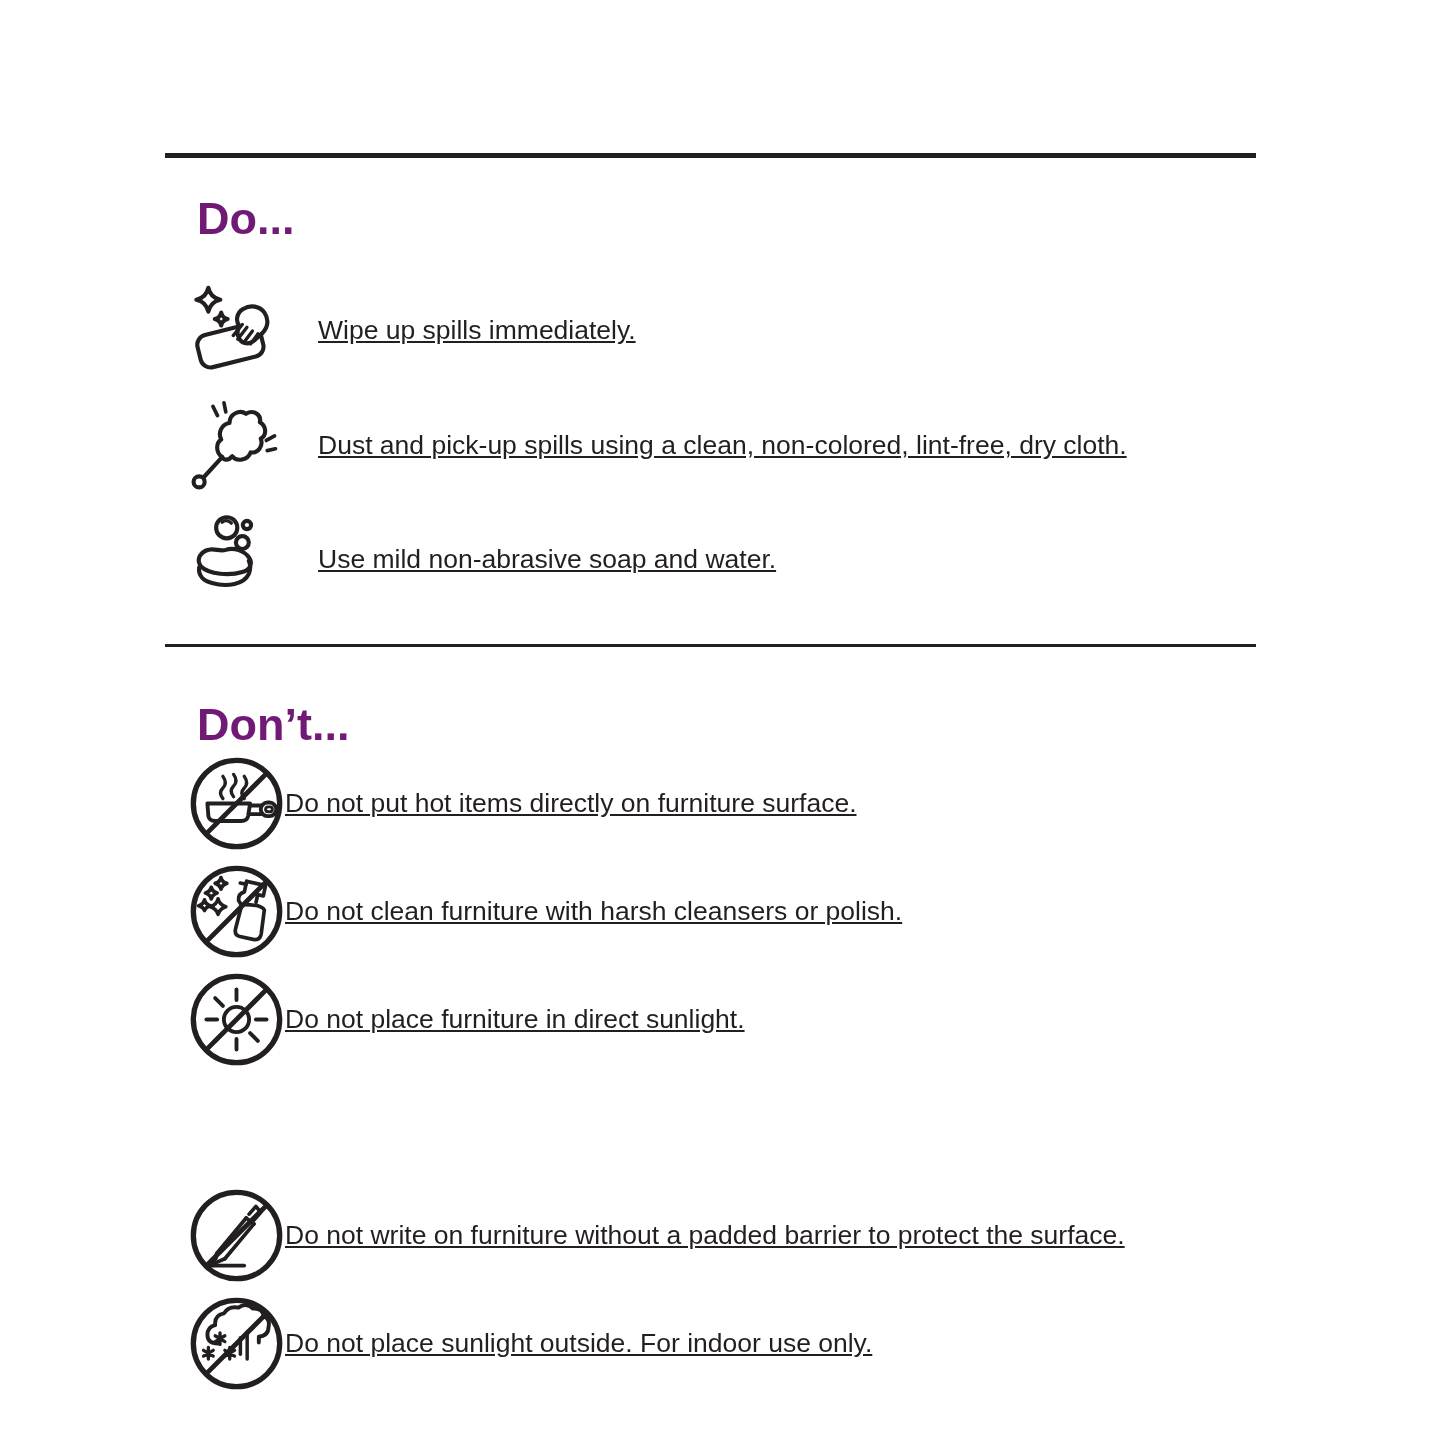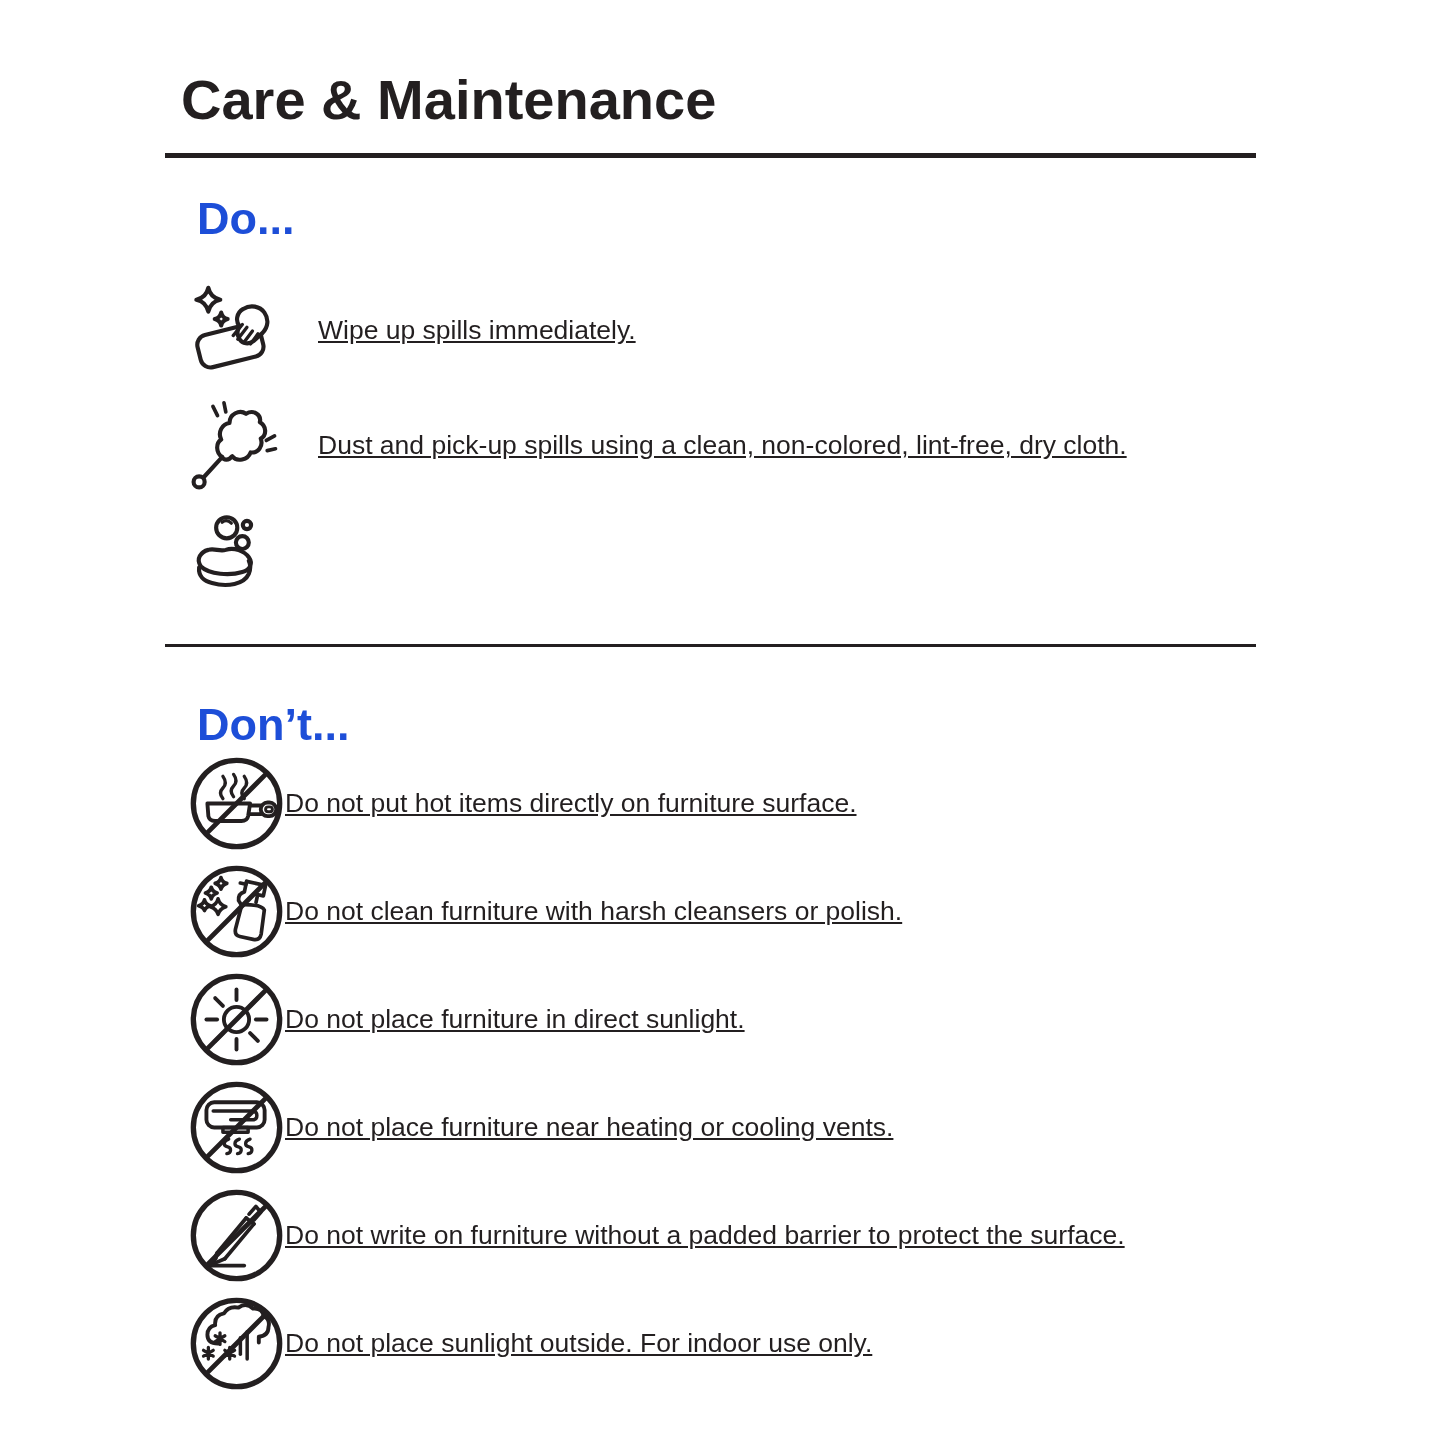--- a/index.html
+++ b/index.html
@@ -13,40 +13,39 @@
   }
   .title{
     position:absolute;left:181px;top:72px;margin:0;
     font-size:56px;font-weight:700;line-height:1;color:#231f20;
   }
   .rule{position:absolute;left:165px;width:1091px;background:#231f20;}
   .rule-thick{top:153px;height:5px;}
   .rule-thin{top:644px;height:3px;}
   .section-heading{
     position:absolute;left:197px;margin:0;
-    font-size:45px;font-weight:700;line-height:1;color:#1d4ed8;
+    font-size:45px;font-weight:700;line-height:1;color:#701a75;
   }
   .h-do{top:196px;}
   .h-dont{top:702px;}
   .row{position:absolute;display:flex;align-items:center;text-decoration:underline;}
   .row-do{left:189px;height:94px;gap:37px;}
   .row-dont{left:188px;height:97px;}
   .row .icon{flex:0 0 auto;display:block;}
   .row .text{
     font-size:26.5px;line-height:1.25;white-space:nowrap;color:#231f20;
   }
   svg{display:block;}
   .ink{stroke:#231f20;fill:none;stroke-linecap:round;stroke-linejoin:round;}
 </style>
 </head>
 <body>
 
 <div class="page">
 
-  <h1 class="title">Care &amp; Maintenance</h1>
   <div class="rule rule-thick"></div>
 
   <h2 class="section-heading h-do">Do...</h2>
 
   <div class="row row-do" style="top:284px">
     <svg class="icon" width="92" height="92" viewBox="0 0 100 100">
       <g class="ink" stroke-width="4.5">
         <rect x="10" y="48" width="70" height="36" rx="11" transform="rotate(-14 45 66)"></rect>
         <path d="M21,3 Q23.3,13.7 34,16 Q23.3,18.3 21,29 Q18.7,18.3 8,16 Q18.7,13.7 21,3 Z"></path>
         <path d="M35,30 Q36.3,35.7 42,37 Q36.3,38.3 35,44 Q33.7,38.3 28,37 Q33.7,35.7 35,30 Z"></path>
@@ -79,20 +78,21 @@
     <svg class="icon" width="92" height="92" viewBox="0 0 100 100">
       <g class="ink" stroke-width="4.5">
         <circle cx="41" cy="15" r="11.5"></circle>
         <path d="M36,9 Q41,5 46,10" stroke-width="3.5"></path>
         <circle cx="63" cy="12" r="4.5"></circle>
         <circle cx="58" cy="31" r="7"></circle>
         <path d="M13,57 C7,49 13,41 21,39 C28,37 33,41 40,39 C49,36 60,40 65,47 C70,54 66,61 58,63 C45,67 22,66 13,57 Z"></path>
         <path d="M11,58 C10,67 16,73 25,75 C42,80 60,76 65,65 C67,60 67,55 65,51"></path>
       </g>
     </svg>
+    <div class="text">Use mild non-abrasive soap and water.</div>
   </div>
 
   <div class="rule rule-thin"></div>
 
   <h2 class="section-heading h-dont">Don’t...</h2>
 
   <div class="row row-dont" style="top:755px">
     <svg class="icon" width="97" height="97" viewBox="0 0 100 100">
       <g class="ink" stroke-width="4">
         <path d="M20,50 L64,50 L62,63 Q61,68 55,68 L28,68 Q22,68 21,63 Z"></path>
@@ -143,35 +143,20 @@
         <line x1="36" y1="64" x2="28" y2="72"></line>
         <line x1="50" y1="70" x2="50" y2="81"></line>
         <line x1="64" y1="64" x2="72" y2="72"></line>
         <circle cx="50" cy="50" r="44.5" stroke-width="5.5"></circle>
         <line x1="80" y1="20" x2="20" y2="80" stroke-width="5"></line>
       </g>
     </svg>
     <div class="text">Do not place furniture in direct sunlight.</div>
   </div>
 
-  <div class="row row-dont" style="top:1079px">
-    <svg class="icon" width="97" height="97" viewBox="0 0 100 100">
-      <g class="ink" stroke-width="4">
-        <rect x="19" y="24" width="60" height="26" rx="8"></rect>
-        <path d="M26,33 L66,33 Q71,33 71,37.5 Q71,42 66,42 L44,42" stroke-width="3.6"></path>
-        <path d="M36,50 L62,50 L62,55 L36,55 Z" stroke-width="3.6"></path>
-        <path d="M42,62 C36,64 36,69 41,70 C45,71 45,76 40,77" stroke-width="3.4"></path>
-        <path d="M53,62 C47,64 47,69 52,70 C56,71 56,76 51,77" stroke-width="3.4"></path>
-        <path d="M64,62 C58,64 58,69 63,70 C67,71 67,76 62,77" stroke-width="3.4"></path>
-        <circle cx="50" cy="50" r="44.5" stroke-width="5.5"></circle>
-        <line x1="80" y1="20" x2="20" y2="80" stroke-width="5"></line>
-      </g>
-    </svg>
-    <div class="text">Do not place furniture near heating or cooling vents.</div>
-  </div>
 
   <div class="row row-dont" style="top:1187px">
     <svg class="icon" width="97" height="97" viewBox="0 0 100 100">
       <g class="ink" stroke-width="3.8">
         <path d="M30,68 L60,32"></path>
         <path d="M38,74 L68,38"></path>
         <path d="M60,32 L68,38"></path>
         <path d="M63,28 L70,20 L75,26 L68,34"></path>
         <path d="M30,68 L24,80 L38,74"></path>
         <path d="M29,73 L24,80"></path>

